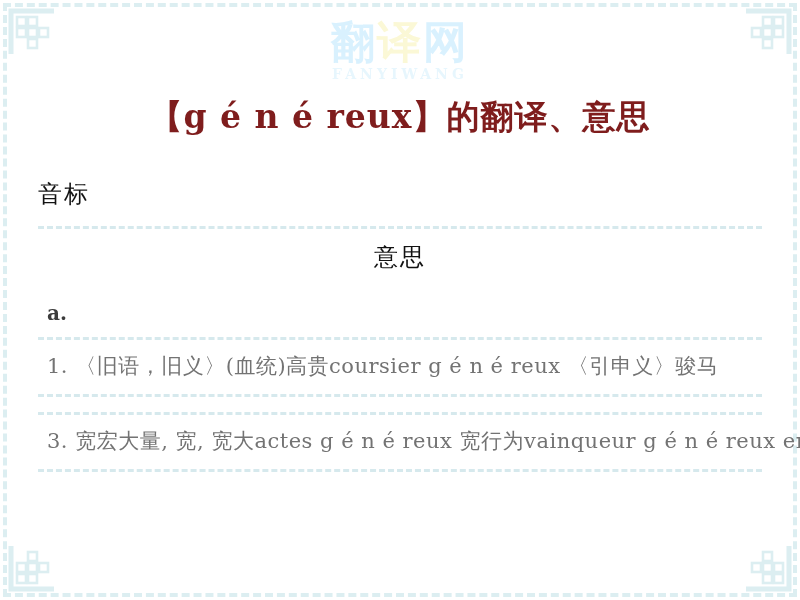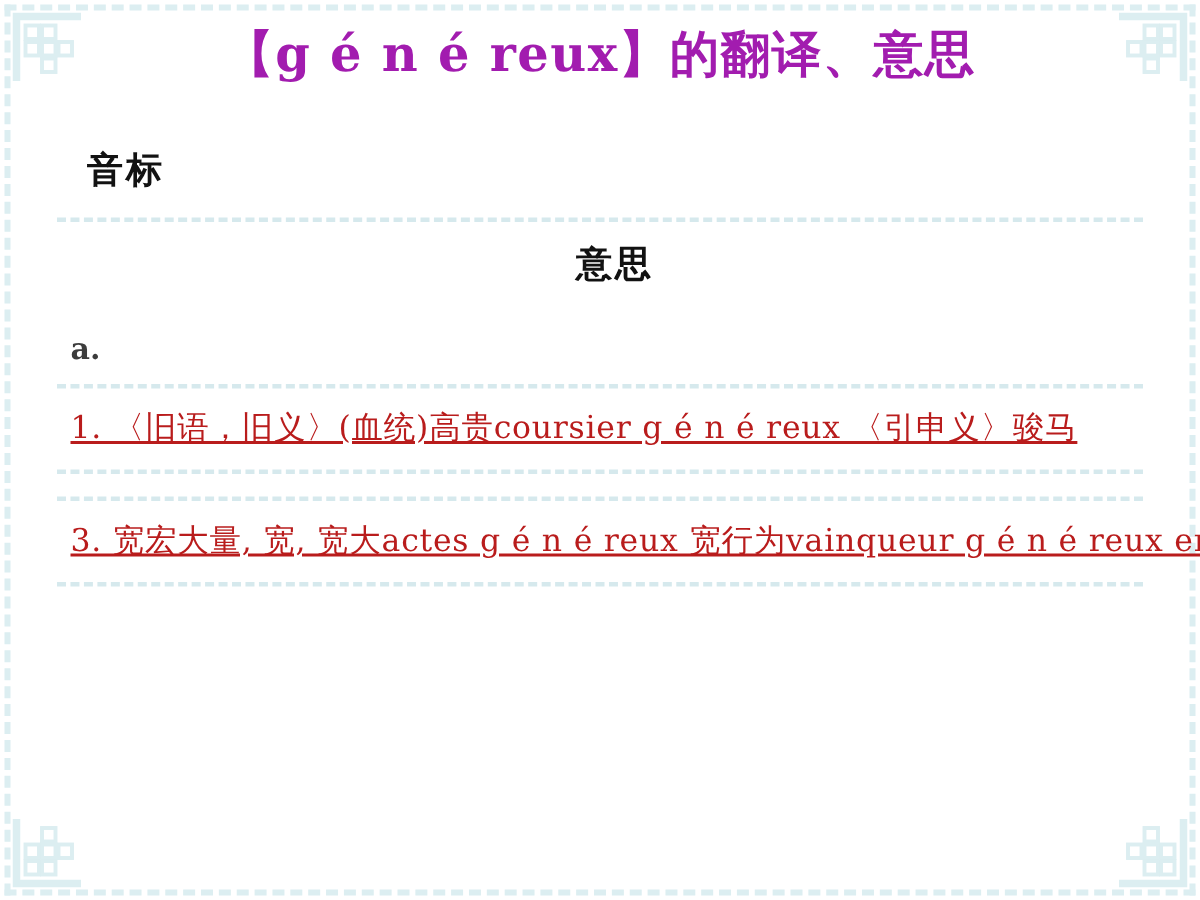--- a/index.html
+++ b/index.html
@@ -31,43 +31,43 @@
   .logo-chars { font-size: 44px; font-weight: 900; letter-spacing: 2px;
                 font-family: "DejaVu Sans", "Liberation Sans", sans-serif; }
   .logo-char.blue  { color: #d9f1fe; }
   .logo-char.yellow{ color: #fbf8d6; }
   .logo-sub { font-size: 14px; font-weight: bold; letter-spacing: 4px;
               color: #e7f6fd; margin-top: 3px;
               font-family: "DejaVu Serif", "Liberation Serif", serif; }
 
   .page-title {
     text-align: center; margin-top: 14px;
-    font-size: 33px; font-weight: bold; color: #a21caf;
+    font-size: 33px; font-weight: bold; color: #7f1d1d;
     letter-spacing: 1px;
   }
 
-  .sec-heading { font-size: 24px; font-weight: bold; color: #121212; letter-spacing: 2px; margin-left: 20px; }
+  .sec-heading { font-size: 24px; font-weight: normal; color: #121212; letter-spacing: 2px; }
   .heading-phonetic { margin-top: 38px; }
   .heading-meaning  { margin-top: 12px; text-align: center; }
 
   .phonetic-value { margin-top: 20px; font-size: 24px; color: #3b3b3b; letter-spacing: 1px; }
 
   .sep { border-top: 3px dashed #d6e9ed; height: 0; }
   .sep-1 { margin-top: 16px; }
   .sep-2 { margin-top: 12px; }
   .sep-3 { margin-top: 14px; }
   .sep-4 { margin-top: 15px; }
   .sep-5 { margin-top: 14px; }
 
   .pos-label { margin-top: 28px; padding-left: 9px;
                font-size: 20px; font-weight: bold; color: #3c3c3c; }
 
   .definition { margin-top: 12px; padding-left: 9px;
-                font-size: 21px; color: #b91c1c; letter-spacing: 0.5px;
-                white-space: nowrap; text-decoration: underline; }
+                font-size: 21px; color: #737373; letter-spacing: 0.5px;
+                white-space: nowrap; }
   .definition.d2 { margin-top: 13px; }
   .definition.d3 { margin-top: 12px; }
 </style>
 </head>
 <body>
 
 <div class="border-frame"></div>
 
 <div class="corner tl">
   <svg width="54" height="54" viewBox="0 0 54 54">
@@ -117,20 +117,24 @@
       <rect x="13" y="24" width="9" height="9"></rect>
       <rect x="24" y="24" width="9" height="9"></rect>
       <rect x="35" y="24" width="9" height="9"></rect>
       <rect x="24" y="35" width="9" height="9"></rect>
     </g>
   </svg>
 </div>
 
 <div class="content">
 
+  <div class="logo">
+    <div class="logo-chars"><span class="logo-char blue">翻</span><span class="logo-char yellow">译</span><span class="logo-char blue">网</span></div>
+    <div class="logo-sub">FANYIWANG</div>
+  </div>
 
   <h1 class="page-title">【g é n é reux】的翻译、意思</h1>
 
   <div class="sec-heading heading-phonetic">音标</div>
 
   <div class="sep sep-1"></div>
 
   <div class="sec-heading heading-meaning">意思</div>
 
   <div class="pos-label">a.</div>

